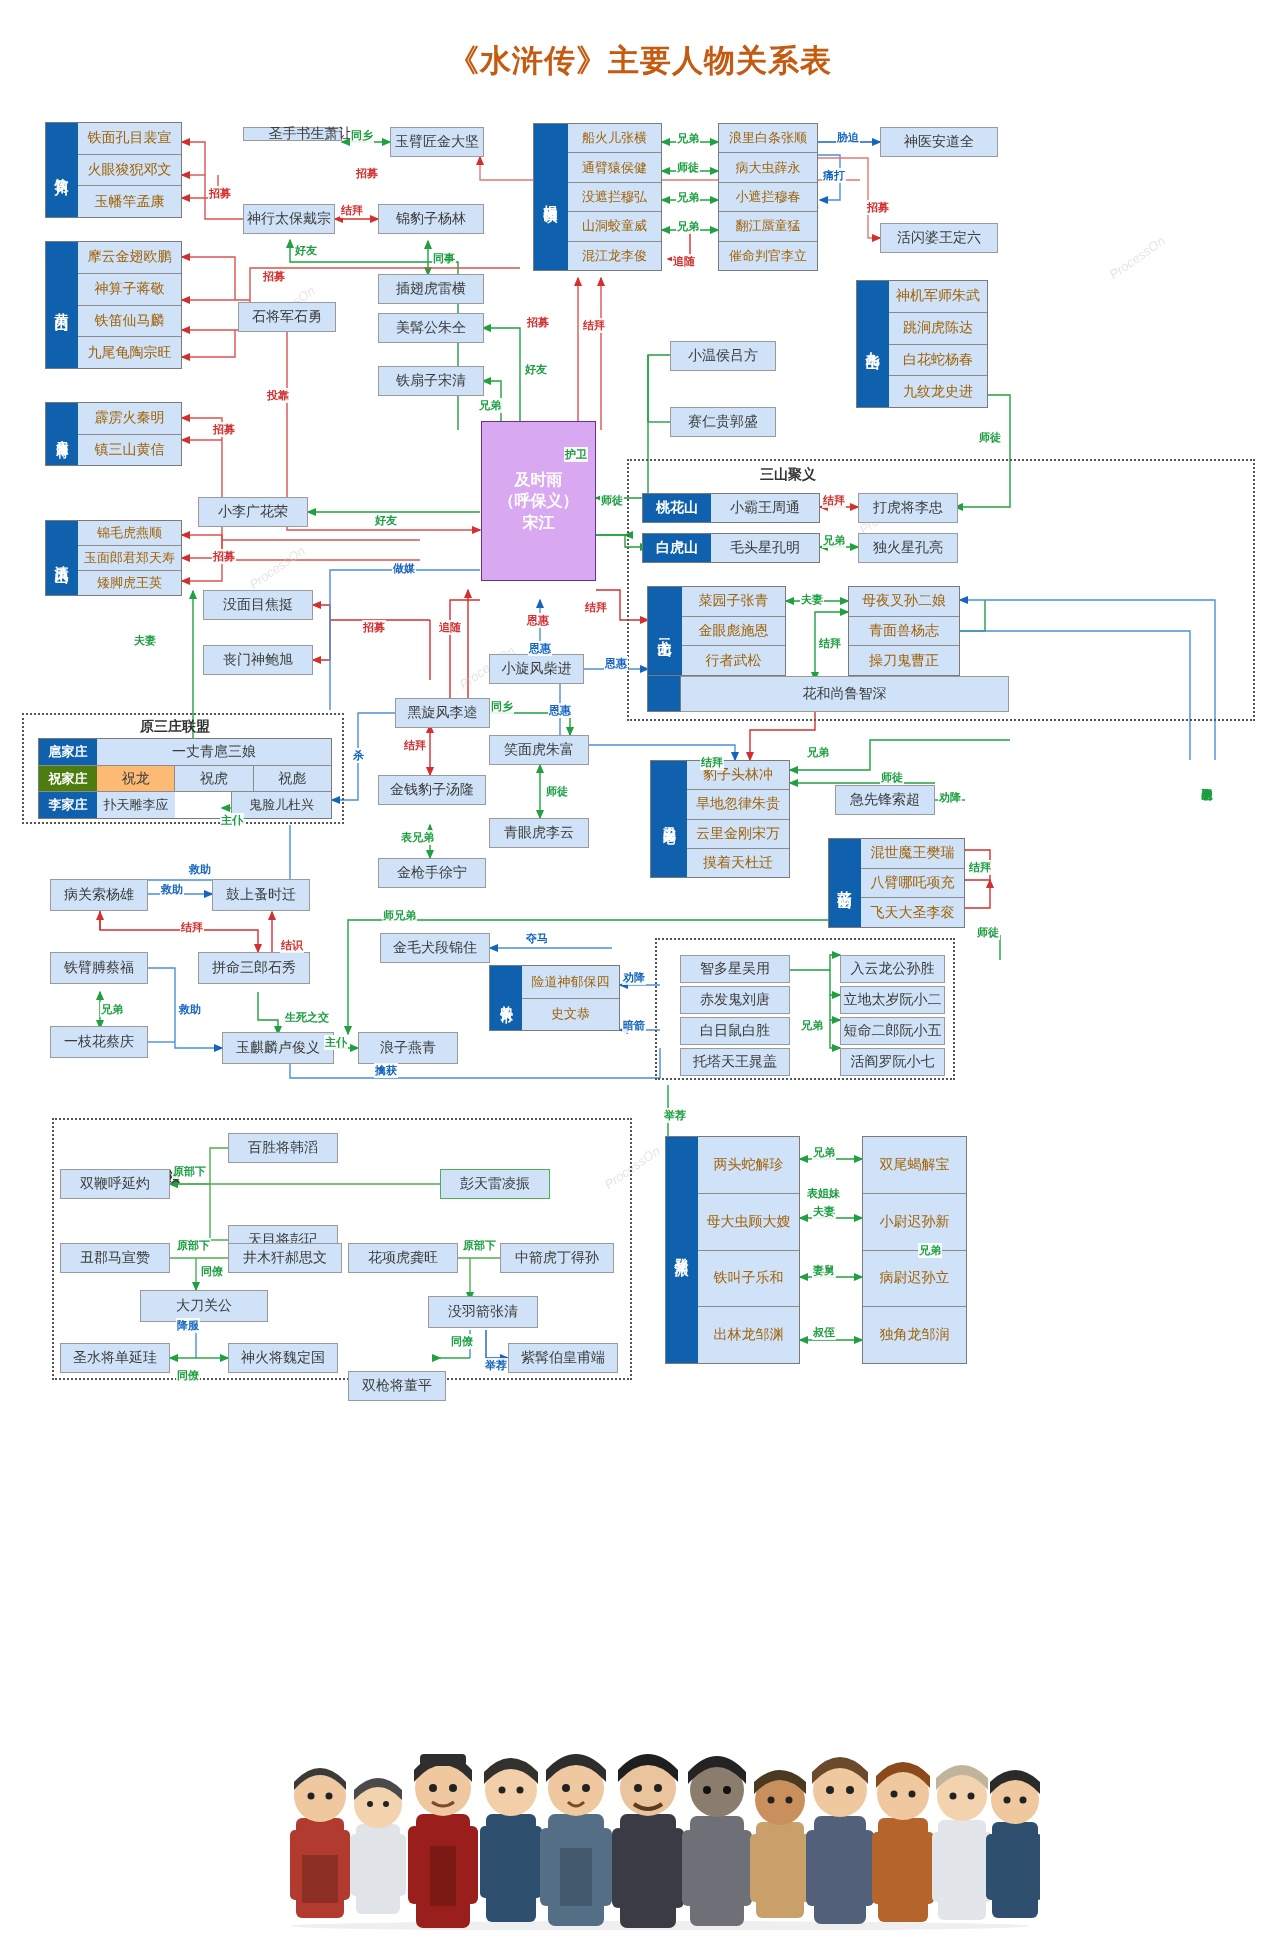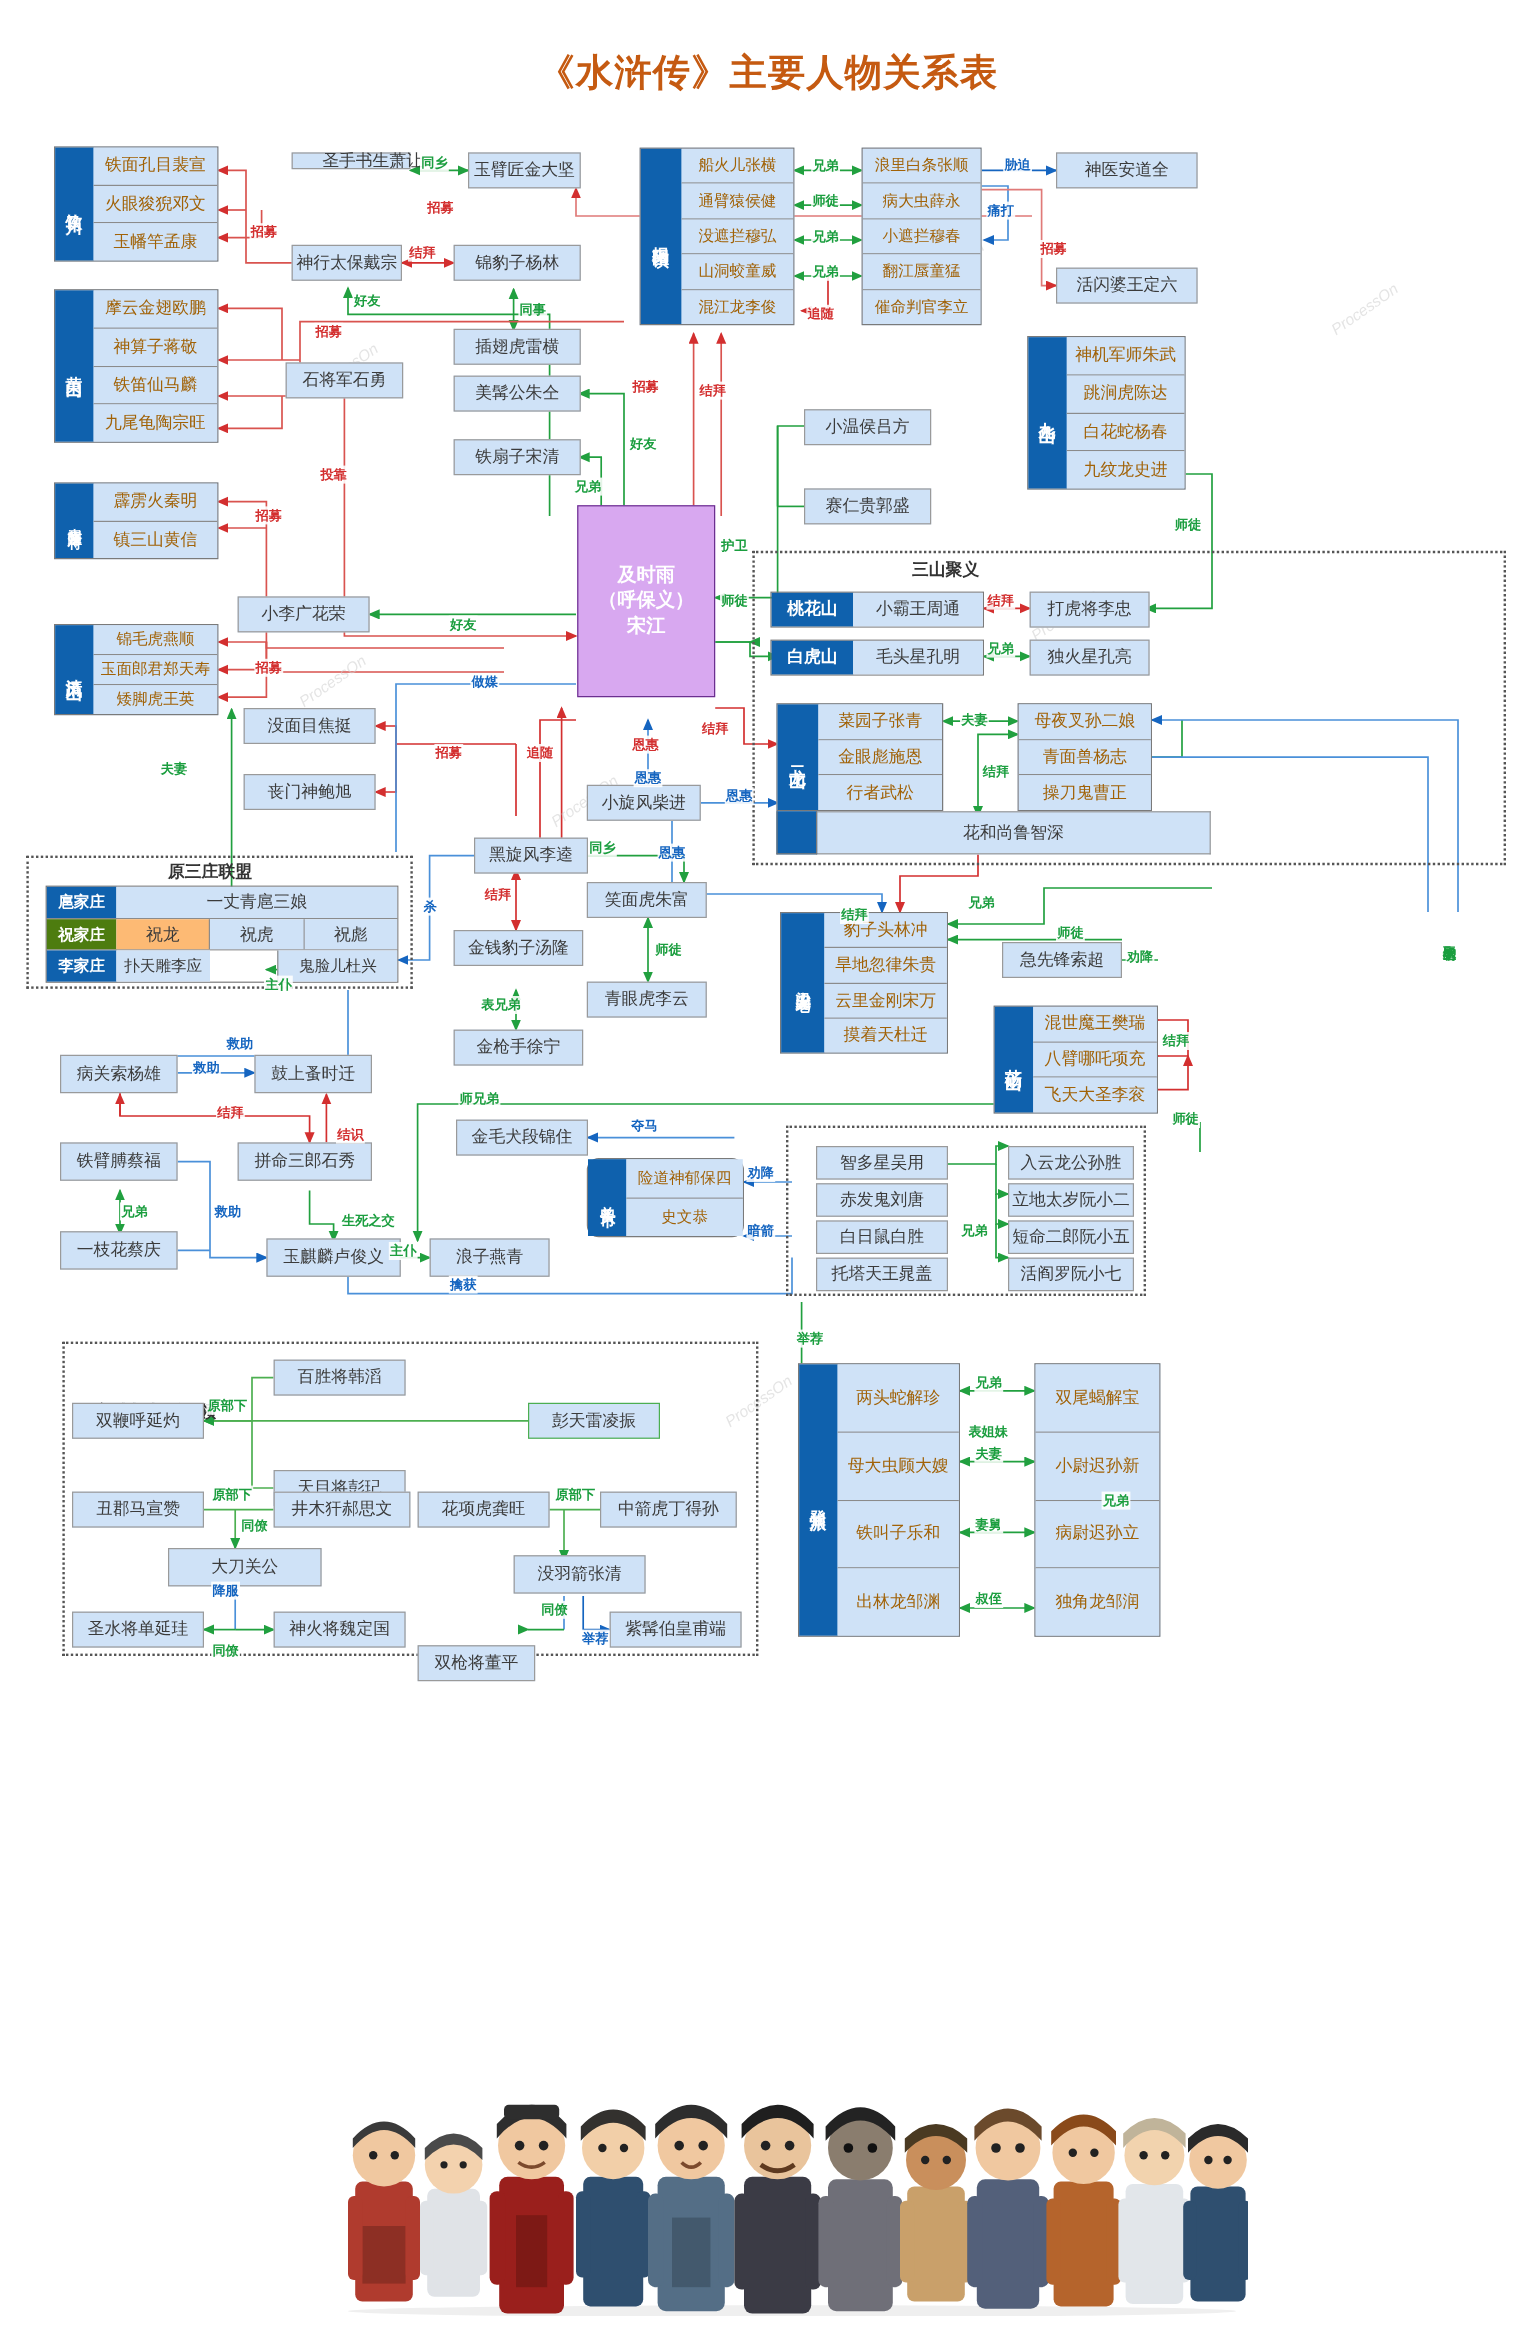--- a/index.html
+++ b/index.html
@@ -519,21 +519,21 @@
       <div style="flex:1; background:#cfe2f7; display:flex; align-items:center; justify-content:center; font-size:14px; color:#3b3b3b;">祝彪</div>
     </div>
     <div style="flex:1; display:flex;">
       <div style="width:58px; background:#0f61ad; color:#fff; font-weight:bold; font-size:13px; display:flex; align-items:center; justify-content:center;">李家庄</div>
       <div style="width:78px; background:#cfe2f7; display:flex; align-items:center; justify-content:center; font-size:13px; color:#3b3b3b;">扑天雕李应</div>
       <div style="flex:1;"></div>
       <div style="width:100px; background:#cfe2f7; border-left:1px solid #8b8b8b; display:flex; align-items:center; justify-content:center; font-size:13px; color:#3b3b3b;">鬼脸儿杜兴</div>
     </div>
   </div>
 
-  <div class="group" style="left:489px; top:965px; width:131px; height:66px;border-radius:10px;">
+  <div class="group" style="left:489px; top:965px; width:131px; height:66px;">
     <div class="gtitle vert" style="width:32px; font-size:13px;">曾头市</div>
     <div class="grows">
       <div class="grow" style="font-size:13px;">险道神郁保四</div>
       <div class="grow" style="font-size:13px;">史文恭</div>
     </div>
   </div>
 
   <div class="dashbox" style="left:655px; top:938px; width:300px; height:142px;"></div>
   <div class="node" style="left:680px; top:955px; width:110px; height:28px;">智多星吴用</div>
   <div class="node" style="left:680px; top:986px; width:110px; height:28px;">赤发鬼刘唐</div>
@@ -601,21 +601,21 @@
   <div class="elabel lred" style="left:582px; top:318px;">结拜</div>
   <div class="elabel lgreen" style="left:676px; top:131px;">兄弟</div>
   <div class="elabel lgreen" style="left:676px; top:160px;">师徒</div>
   <div class="elabel lgreen" style="left:676px; top:190px;">兄弟</div>
   <div class="elabel lgreen" style="left:676px; top:219px;">兄弟</div>
   <div class="elabel lred" style="left:672px; top:254px;">追随</div>
   <div class="elabel lblue" style="left:836px; top:130px;">胁迫</div>
   <div class="elabel lblue" style="left:822px; top:168px;">痛打</div>
   <div class="elabel lred" style="left:866px; top:200px;">招募</div>
   <div class="elabel lgreen" style="left:978px; top:430px;">师徒</div>
-  <div class="elabel lgreen" style="left:600px; top:447px;text-align:right;">护卫</div>
+  <div class="elabel lgreen" style="left:564px; top:447px;text-align:right;">护卫</div>
   <div class="elabel lgreen" style="left:600px; top:493px;">师徒</div>
   <div class="elabel lred" style="left:822px; top:493px;">结拜</div>
   <div class="elabel lgreen" style="left:822px; top:533px;">兄弟</div>
   <div class="elabel lgreen" style="left:800px; top:592px;">夫妻</div>
   <div class="elabel lgreen" style="left:818px; top:636px;">结拜</div>
   <div class="elabel lblue" style="left:528px; top:641px;">恩惠</div>
   <div class="elabel lblue" style="left:604px; top:656px;">恩惠</div>
   <div class="elabel lblue" style="left:548px; top:703px;">恩惠</div>
   <div class="elabel lgreen" style="left:490px; top:699px;">同乡</div>
   <div class="elabel lred" style="left:403px; top:738px;">结拜</div>

